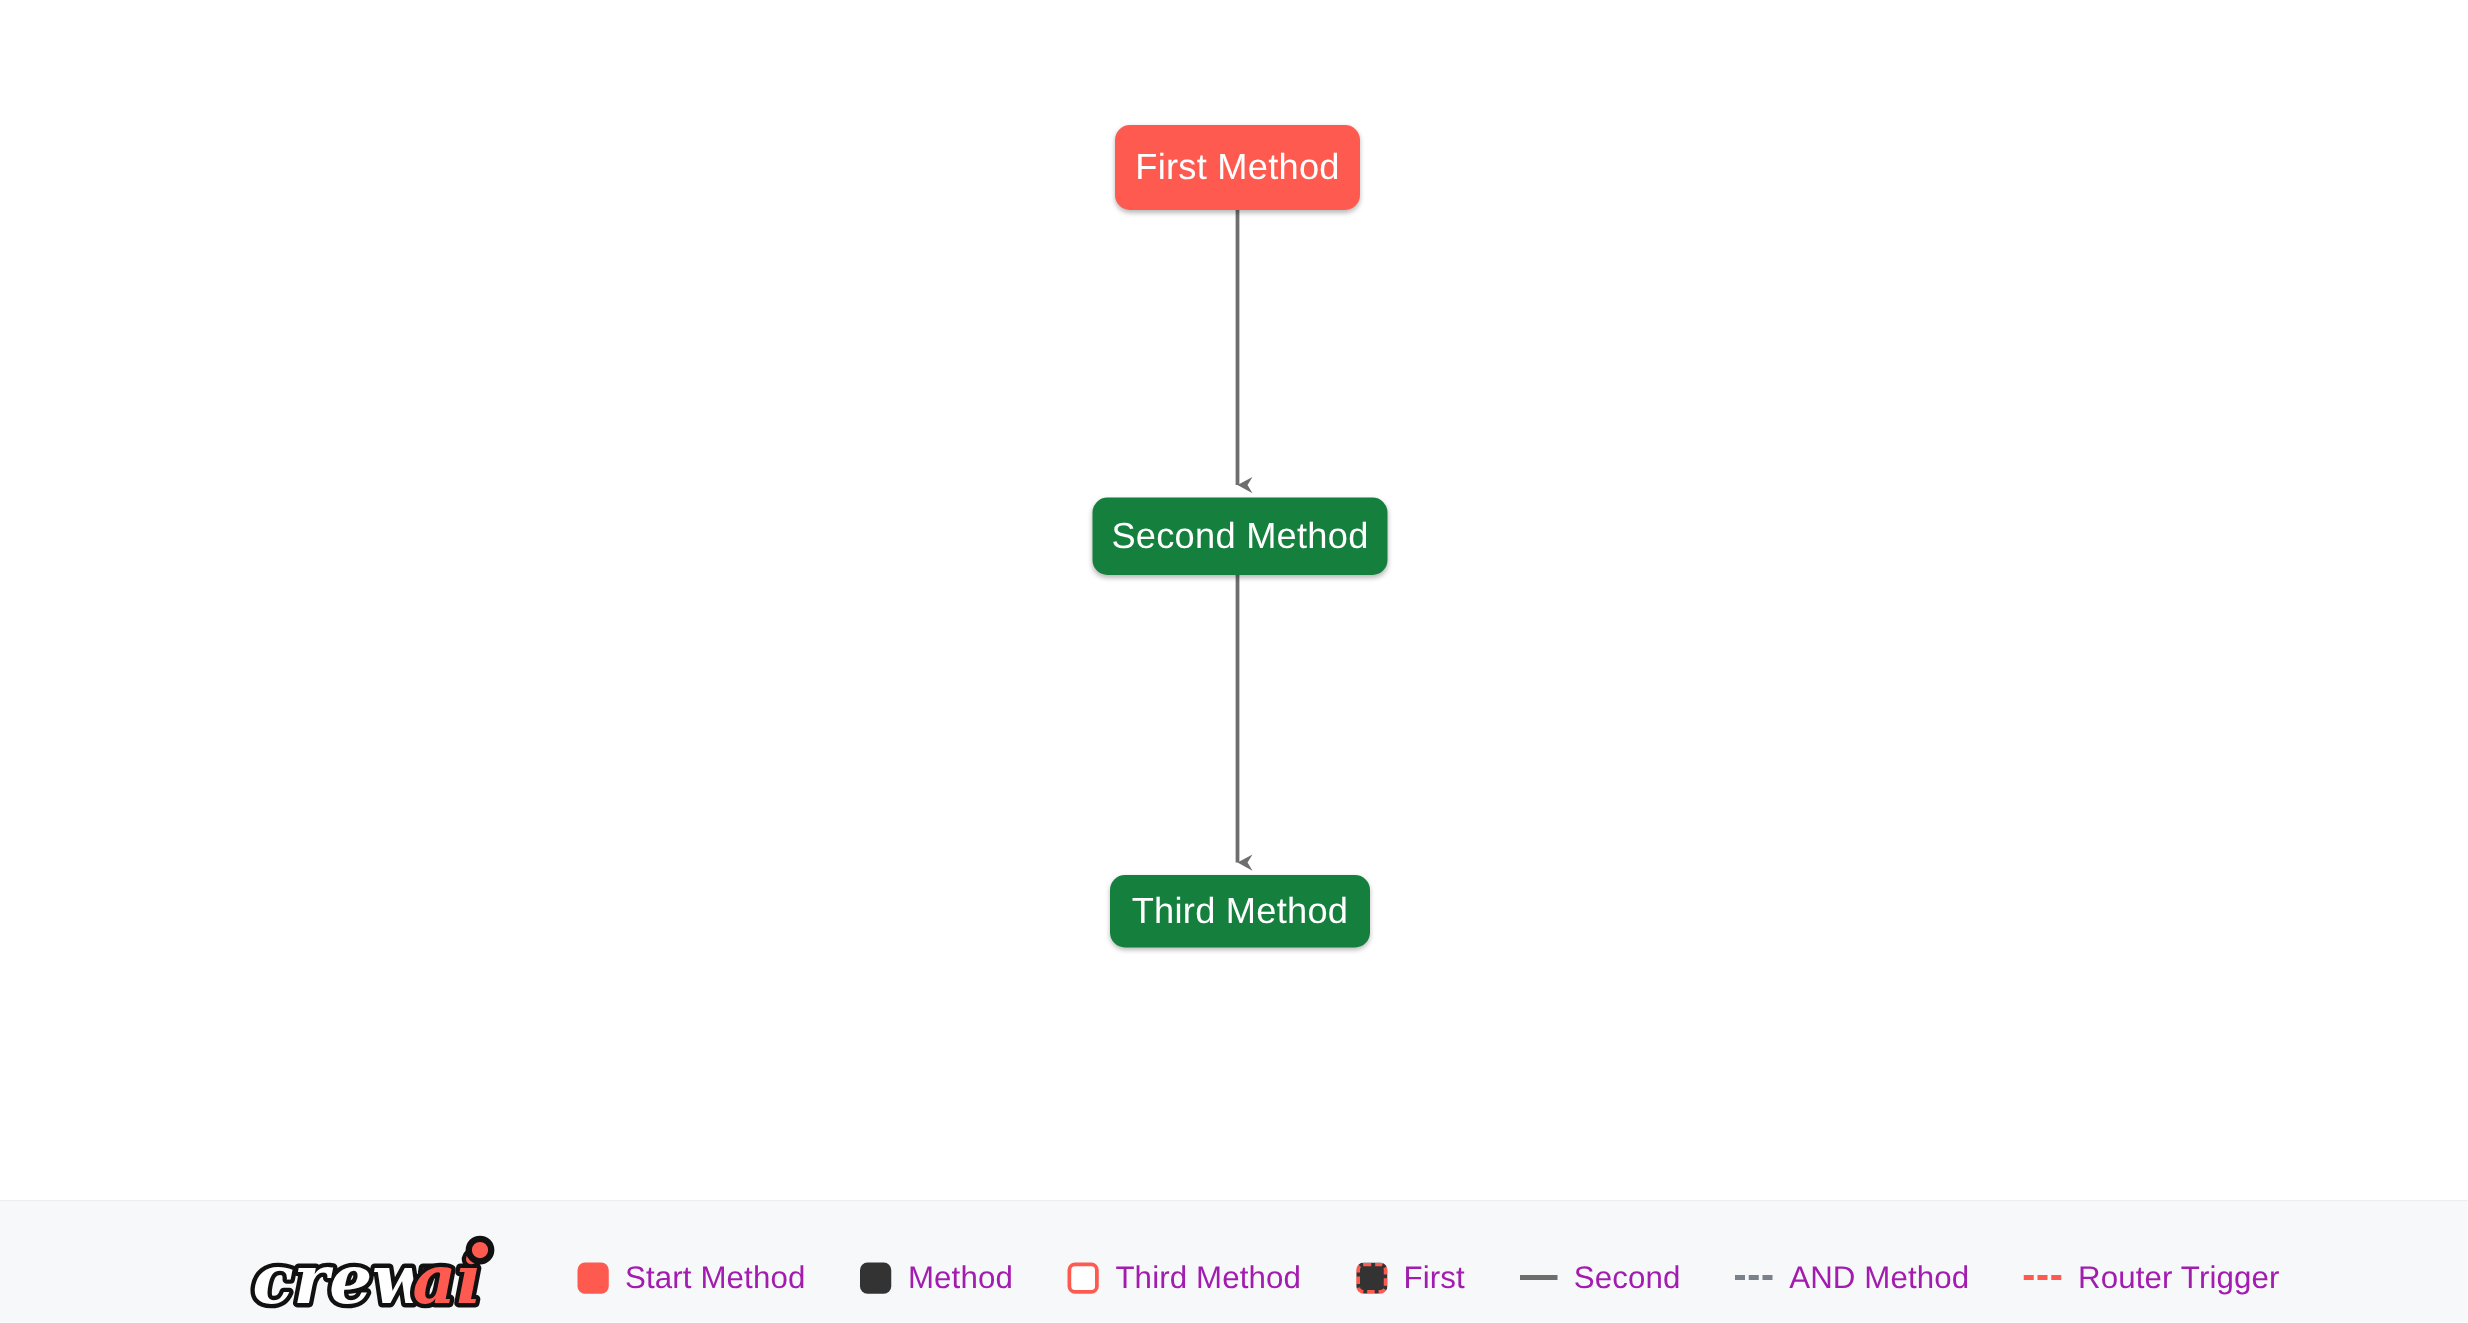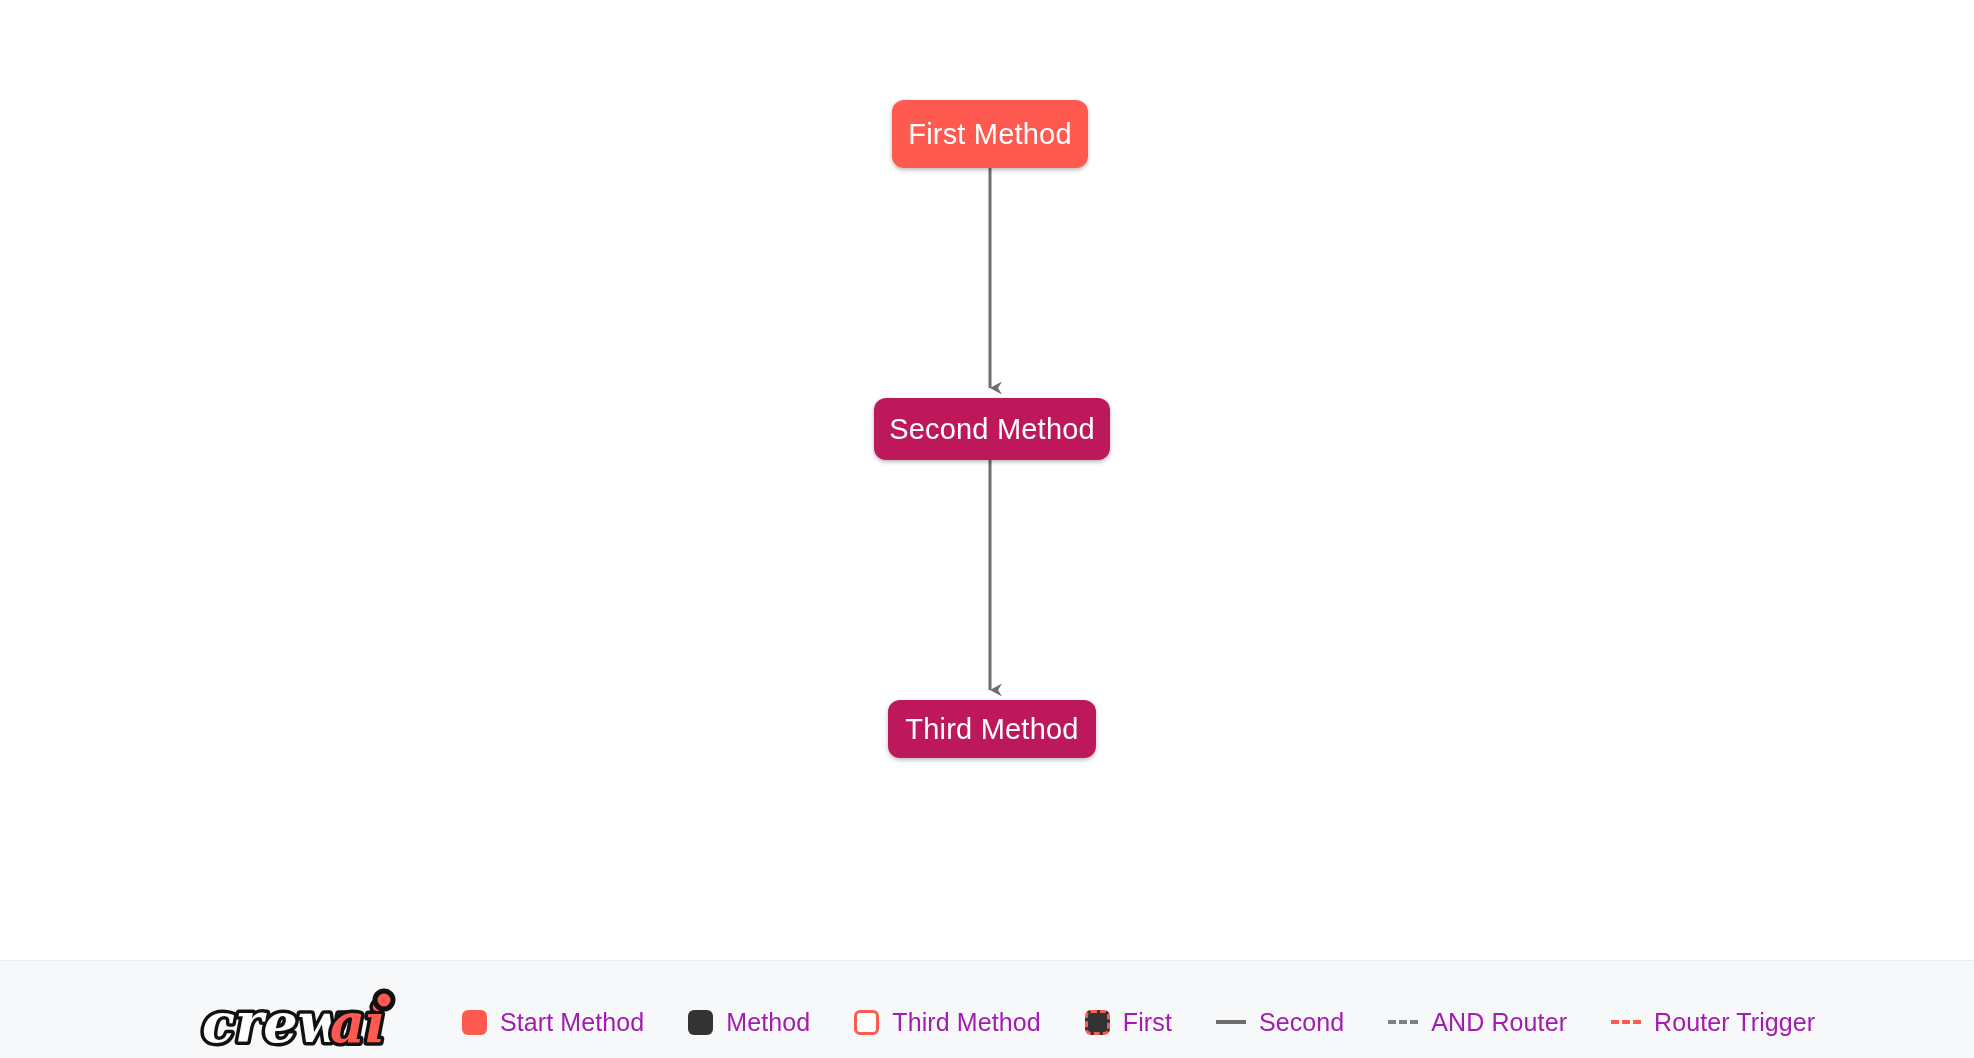--- a/index.html
+++ b/index.html
@@ -21,21 +21,21 @@
     display:flex;align-items:center;justify-content:center;
     border-radius:12px;
     color:#ffffff;
     font-size:29px;
     letter-spacing:.2px;
     white-space:nowrap;
     box-shadow:0 2px 4px rgba(0,0,0,.28);
     box-sizing:border-box;
   }
   .node-start{background:#ff5a50;align-items:center;}
-  .node-method{background:#be185d;}
+  .node-method{background:#15803d;}
 
   
   #legend{
     position:absolute;left:0;top:960px;width:1974px;height:98px;
     background:#f7f8fa;
     border-top:1px solid #eceef1;
     display:flex;align-items:flex-end;
     box-sizing:border-box;
   }
   #legend-inner{
@@ -139,21 +139,21 @@
       <span class="legend-label">First</span>
     </div>
 
     <div class="legend-item">
       <span class="line-sample"></span>
       <span class="legend-label">Second</span>
     </div>
 
     <div class="legend-item">
       <span class="line-dashed-gray"></span>
-      <span class="legend-label">AND Router</span>
+      <span class="legend-label">AND Method</span>
     </div>
 
     <div class="legend-item">
       <span class="line-dashed-red"></span>
       <span class="legend-label">Router Trigger</span>
     </div>
 
   </div>
 </div>
 

